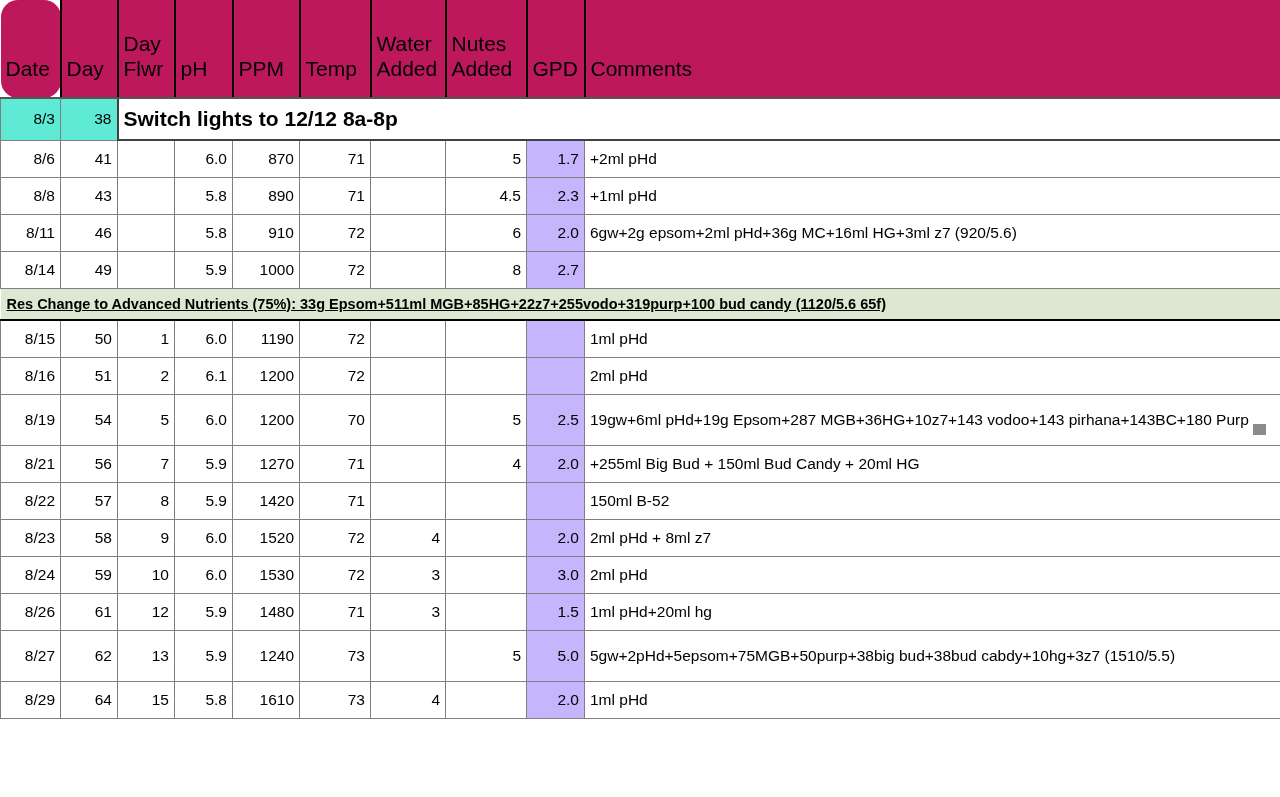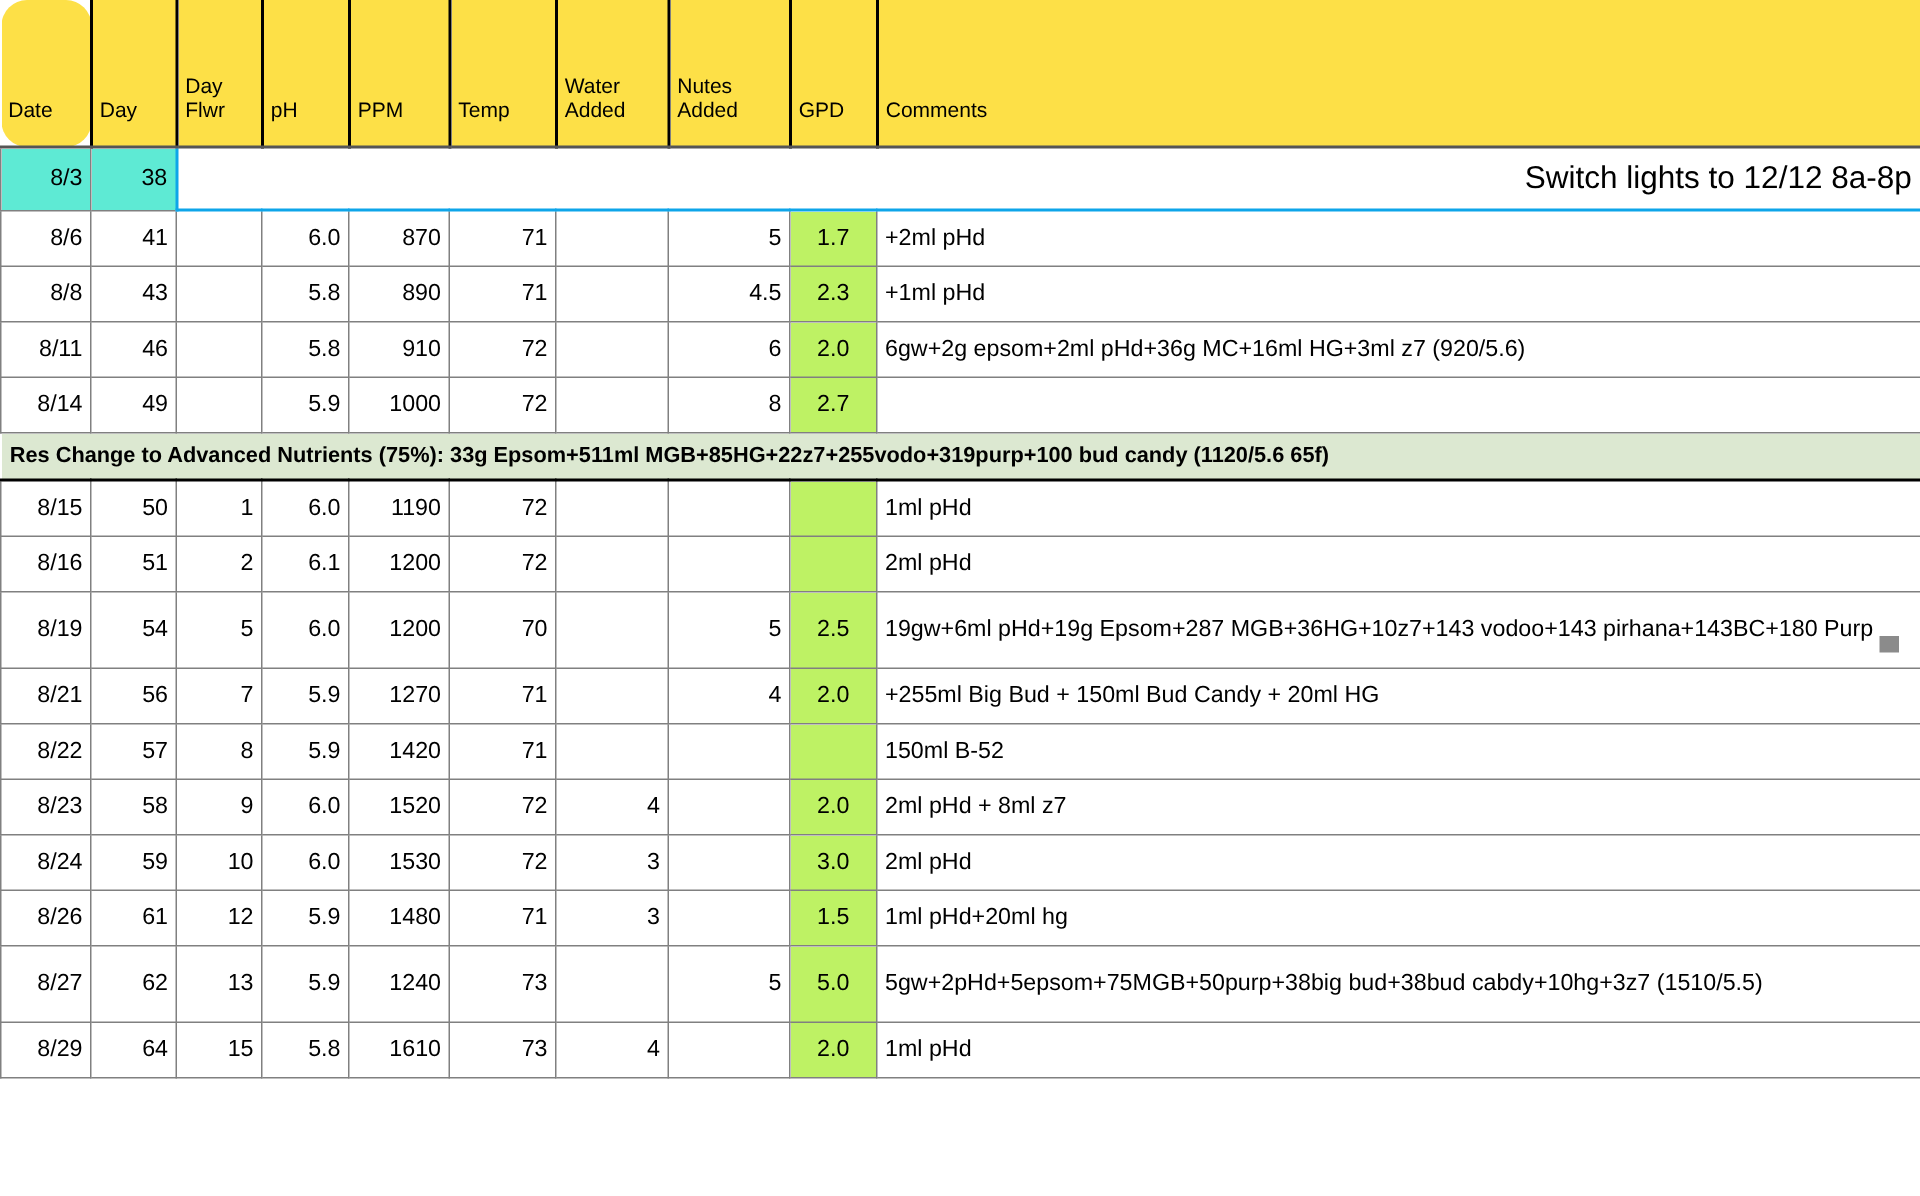--- a/index.html
+++ b/index.html
@@ -46,63 +46,63 @@
   col.c-ph      { width: 58px; }
   col.c-ppm     { width: 67px; }
   col.c-temp    { width: 71px; }
   col.c-water   { width: 75px; }
   col.c-nutes   { width: 81px; }
   col.c-gpd     { width: 58px; }
   col.c-comm    { width: 696px; }
 
   
   tr.hdr td {
-    background: #fde047;
+    background: #be185d;
     border-left: 2px solid #000;
     border-right: 2px solid #000;
     border-top: none;
     border-bottom: 2px solid #555;
     height: 82px;
     vertical-align: bottom;
     padding-bottom: 15px;
     text-align: left;
-    font-size: 14px;
+    font-size: 21px;
     line-height: 1.18;
     white-space: normal;
   }
   tr.hdr td.first { border-left: none; border-radius: 17px; }
 
   
   td.num {
     text-align: right;
     padding-right: 6px;
   }
   td.comm {
     text-align: left;
     padding-left: 7px;
     white-space: normal;
     line-height: 1.22;
   }
   td.gpd {
-    text-align: center;
+    text-align: right;
     padding-right: 7px;
-    background: #bef264;
+    background: #c4b5fd;
     border-left: 1px solid #c9b27a;
     border-right: 1px solid #c9b27a;
   }
 
   tr.data td { height: 36px; }
   tr.data.tall td { height: 50px; }
 
   
   tr.banner td.banner-cell {
-    text-align: right;
-    font-weight: normal;
+    text-align: left;
+    font-weight: bold;
     background: #ffffff;
-    border: 2px solid #0ea5e9;
+    border: 2px solid #404040;
     white-space: nowrap;
   }
   tr.banner-switch td { height: 40px; }
   tr.banner-switch td.banner-cell { font-size: 21px; }
 
   tr.banner-flower td { height: 54px; }
   tr.banner-flower td.banner-cell { font-size: 26px; }
 
   tr.banner td.side {
     border-top: 1px solid #808080;
@@ -116,20 +116,21 @@
     background: #dce8d1;
     height: 30px;
     border-top: 1px solid #9fae93;
     border-bottom: 2px solid #000;
     border-left: none;
     border-right: none;
     font-weight: bold;
     font-size: 14.5px;
     text-align: left;
     padding-left: 6px;
+    text-decoration: underline;
   }
 
   
   #resize-handle {
     position: absolute;
     left: 1253px;
     top: 424px;
     width: 13px;
     height: 11px;
     background: #8b8b8b;

